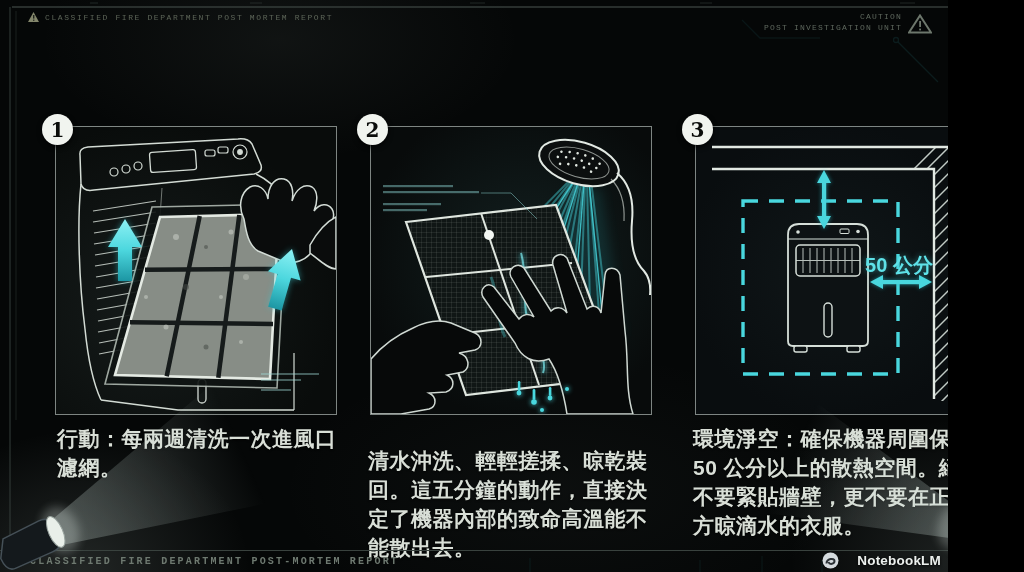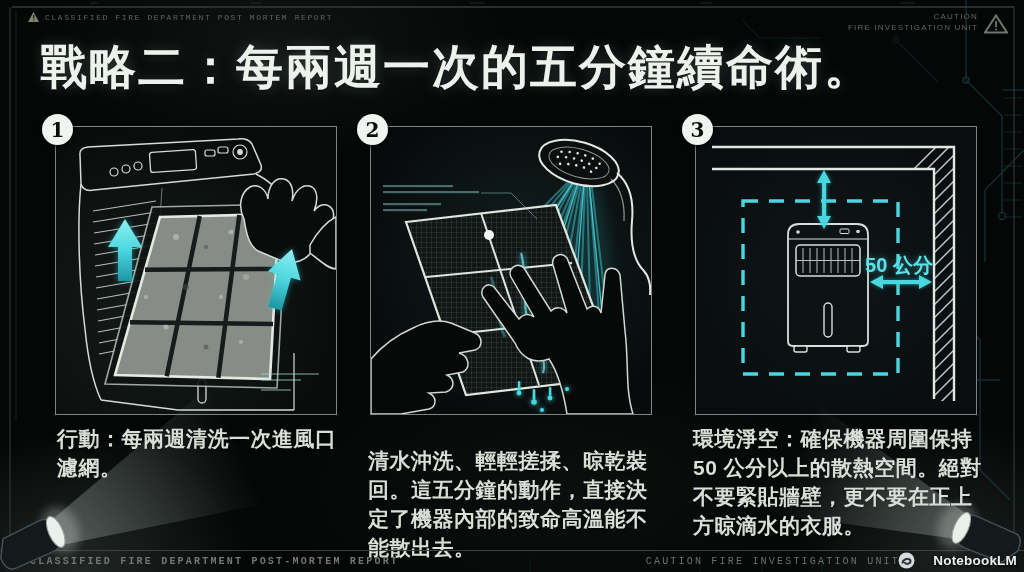--- a/index.html
+++ b/index.html
@@ -1,34 +1,34 @@
 <!DOCTYPE html>
 <html><head>
 <meta charset="utf-8">
 <style>
   html,body{margin:0;padding:0;background:#000;}
-  .canvas{position:relative;width:1024px;height:572px;overflow:hidden;
+  .canvas{position:relative;width:948px;height:572px;overflow:hidden;
     background:#050707;font-family:"Liberation Sans","DejaVu Sans",sans-serif;}
   .glow{position:absolute;border-radius:50%;pointer-events:none;}
   .glow.g1{left:-90px;top:430px;width:340px;height:280px;
     background:radial-gradient(closest-side,rgba(185,200,193,.16),rgba(185,200,193,0));}
   .glow.g2{left:790px;top:420px;width:320px;height:280px;
     background:radial-gradient(closest-side,rgba(185,200,193,.13),rgba(185,200,193,0));}
   .glow.g3{left:40px;top:-80px;width:480px;height:240px;
     background:radial-gradient(closest-side,rgba(150,165,158,.08),rgba(150,165,158,0));}
   .glow.g4{left:280px;top:350px;width:560px;height:280px;
     background:radial-gradient(closest-side,rgba(140,155,148,.05),rgba(140,155,148,0));}
   svg.backdrop,svg.spots{position:absolute;left:0;top:0;width:1024px;height:572px;pointer-events:none;}
   svg.backdrop{z-index:1;} svg.spots{z-index:8;}
   
   .hdr-left{position:absolute;left:28px;top:12px;display:flex;align-items:center;gap:6px;z-index:4;}
   .hdr-left span{font-family:"Liberation Mono","DejaVu Sans Mono",monospace;font-size:8px;
     letter-spacing:1.6px;color:#5d6558;}
   .hdr-right{position:absolute;right:46px;top:11px;text-align:right;z-index:4;
-    font-family:Liberation Sans, sans-serif;font-size:8px;letter-spacing:1.2px;color:#5f685e;line-height:11px;}
+    font-family:Liberation Mono, monospace;font-size:8px;letter-spacing:1.2px;color:#5f685e;line-height:11px;}
   .hdr-tri{position:absolute;right:16px;top:14px;z-index:4;}
   
   .title{position:absolute;left:40px;top:36px;z-index:4;margin:0;
     font-size:47px;font-weight:800;letter-spacing:2px;color:#edf3ec;white-space:nowrap;
     text-shadow:0 0 14px rgba(200,255,245,.20),0 2px 2px rgba(0,0,0,.65);}
   
   .panel{position:absolute;top:126px;width:280px;height:287px;z-index:3;
     border:1px solid rgba(198,208,203,.62);}
   .panel.p1{left:55px;background:radial-gradient(circle at 35% 62%,#161c1b 0%,#090c0b 72%);}
   .panel.p2{left:370px;background:radial-gradient(circle at 55% 46%,#132020 0%,#080b0b 74%);}
@@ -113,29 +113,28 @@
   <div class="hdr-left">
     <svg width="11" height="10" viewBox="0 0 11 10">
       <polygon points="5.5,0 11,10 0,10" fill="#83866b"></polygon>
       <rect x="5" y="3" width="1.4" height="3.6" fill="#20231c"></rect>
         <rect x="5" y="7.6" width="1.4" height="1.2" fill="#20231c"></rect>
     </svg>
     <span>CLASSIFIED FIRE DEPARTMENT POST MORTEM REPORT</span>
   </div>
   <div class="hdr-right">
     <div>CAUTION</div>
-    <div>FIRE INVESTIGATION UNIT</div>
+    <div>POST INVESTIGATION UNIT</div>
   </div>
   <svg class="hdr-tri" width="24" height="20" viewBox="0 0 24 20">
     <polygon points="12,1.5 23,18.5 1,18.5" fill="none" stroke="#6d776c" stroke-width="2"></polygon>
     <rect x="11.2" y="7" width="1.8" height="6" fill="#6d776c"></rect>
       <rect x="11.2" y="14.6" width="1.8" height="1.8" fill="#6d776c"></rect>
   </svg>
 
-  <h1 class="title">戰略二：每兩週一次的五分鐘續命術。</h1>
 
   <div class="panel p1">
     <svg viewBox="0 0 280 287">
       <defs>
         <linearGradient id="ag" x1="0" y1="0" x2="0" y2="1">
           <stop offset="0" stop-color="#8df1f4"></stop>
             <stop offset=".5" stop-color="#4cd7de"></stop>
             <stop offset="1" stop-color="#1c96a3"></stop>
         </linearGradient>
         <filter id="bl3" x="-60%" y="-60%" width="220%" height="220%">
@@ -422,21 +421,20 @@
     </svg>
     <div class="badge">3</div>
   </div>
 
   <div class="caption c1">行動：每兩週清洗一次進風口濾網。</div>
   <div class="caption c2">清水沖洗、輕輕搓揉、晾乾裝回。這五分鐘的動作，直接決定了機器內部的致命高溫能不能散出去。</div>
   <div class="caption c3">環境淨空：確保機器周圍保持 50 公分以上的散熱空間。絕對不要緊貼牆壁，更不要在正上方晾滴水的衣服。</div>
 
   <div class="footer">
     <span class="f-left">CLASSIFIED FIRE DEPARTMENT POST-MORTEM REPORT</span>
-    <span class="f-right">CAUTION FIRE INVESTIGATION UNIT</span>
   </div>
   <div class="watermark">
     <svg width="17" height="17" viewBox="0 0 17 17">
       <circle cx="8.5" cy="8.5" r="8" fill="#d5dbde"></circle>
       <path d="M4.5,11.5 C4.5,6.5 12.5,5.5 12.5,9 C12.5,12.2 7.5,13 6.5,10" fill="none" stroke="#2c3236" stroke-width="2"></path>
     </svg>
     <b>NotebookLM</b>
   </div>
 
   <svg class="spots" viewBox="0 0 1024 572">

